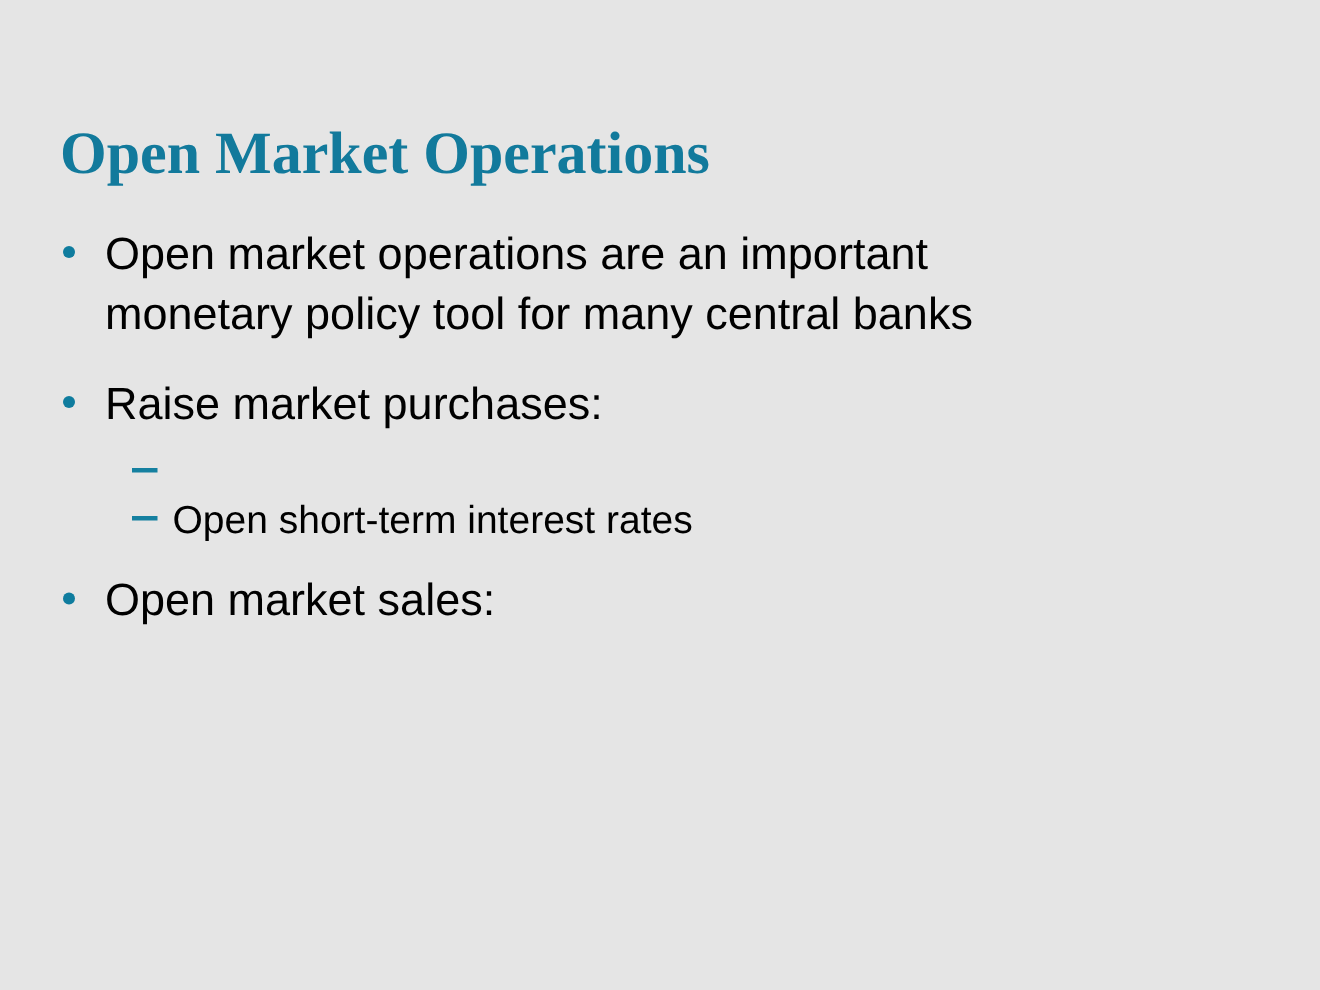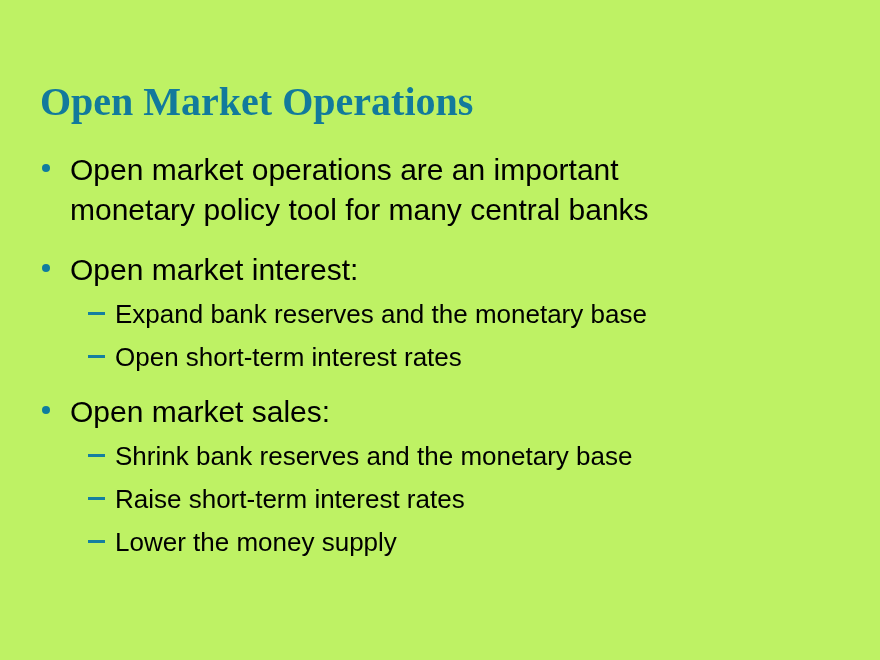--- a/index.html
+++ b/index.html
@@ -12,21 +12,21 @@
     height: 660px;
     overflow: hidden;
     font-family: "Liberation Sans", sans-serif;
     -webkit-font-smoothing: antialiased;
   }
 
   .slide {
     position: relative;
     width: 880px;
     height: 660px;
-    background: #bef264;
+    background: #e5e5e5;
     box-sizing: border-box;
   }
 
   
   .slide-title {
     position: absolute;
     left: 40px;
     top: 80px;
     width: 800px;
     font-family: "Liberation Serif", serif;
@@ -117,50 +117,35 @@
 
     <div class="l1-item">
       <span class="l1-marker"></span>
       <span class="l1-text">Open market operations are an important monetary policy tool for many central banks</span>
     </div>
 
     <div class="section-gap"></div>
 
     <div class="l1-item">
       <span class="l1-marker"></span>
-      <span class="l1-text">Open market interest:</span>
+      <span class="l1-text">Raise market purchases:</span>
     </div>
 
     <div class="l2-list">
       <div class="l2-item">
         <span class="l2-marker"></span>
-        <span class="l2-text">Expand bank reserves and the monetary base</span>
       </div>
       <div class="l2-item">
         <span class="l2-marker"></span>
         <span class="l2-text">Open short-term interest rates</span>
       </div>
     </div>
 
     <div class="section-gap-small"></div>
 
     <div class="l1-item">
       <span class="l1-marker"></span>
       <span class="l1-text">Open market sales:</span>
     </div>
 
-    <div class="l2-list">
-      <div class="l2-item">
-        <span class="l2-marker"></span>
-        <span class="l2-text">Shrink bank reserves and the monetary base</span>
-      </div>
-      <div class="l2-item">
-        <span class="l2-marker"></span>
-        <span class="l2-text">Raise short-term interest rates</span>
-      </div>
-      <div class="l2-item">
-        <span class="l2-marker"></span>
-        <span class="l2-text">Lower the money supply</span>
-      </div>
-    </div>
 
   </div>
 </div>
 
 </body></html>

